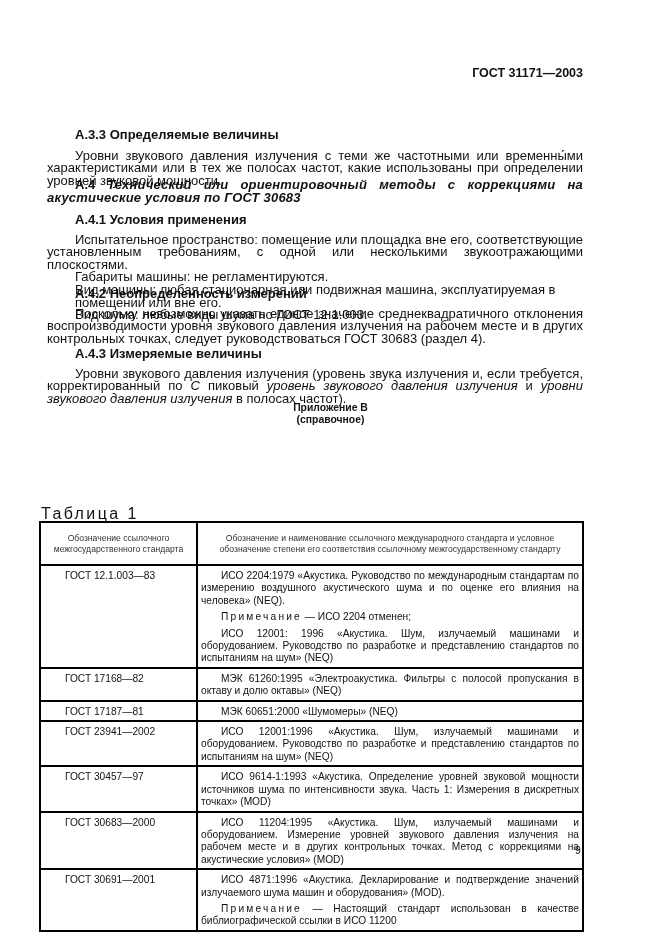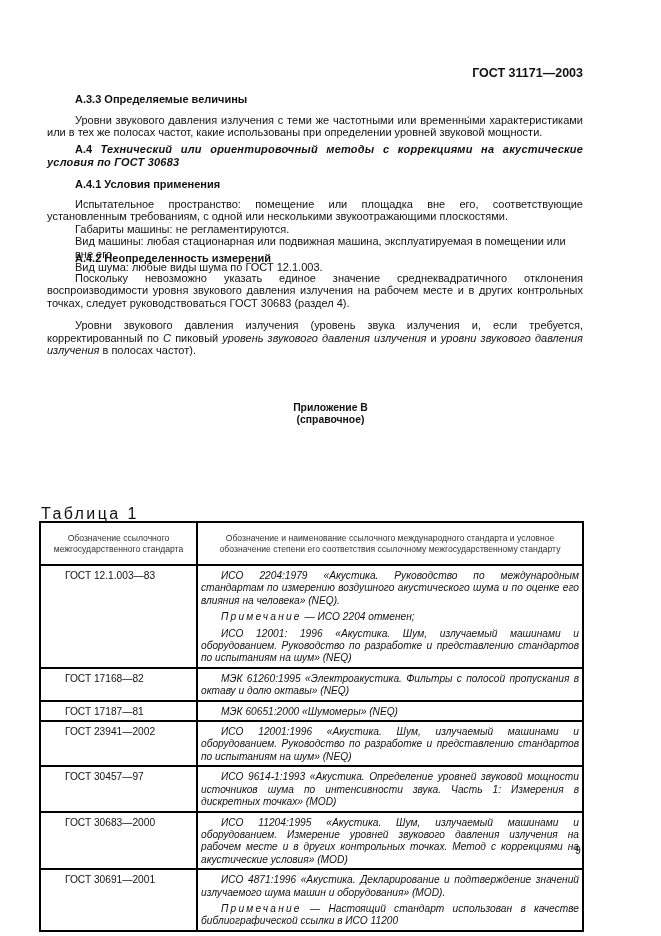--- a/index.html
+++ b/index.html
@@ -1,38 +1,38 @@
 <!DOCTYPE html>
 <html><head>
 <meta charset="utf-8">
 <style>
   html, body { margin: 0; padding: 0; background: #ffffff; }
   body { width: 661px; height: 936px; position: relative; overflow: hidden;
          font-family: "Liberation Sans", sans-serif; color: #111; }
   .page { position: absolute; left: 0; top: 0; width: 661px; height: 932px; }
   .hdr { position: absolute; right: 78px; top: 66px; font-size: 12.5px; font-weight: bold; }
-  .txt { position: absolute; left: 47px; width: 536px; font-size: 11px; line-height: 12.6px; }
+  .txt { position: absolute; left: 47px; width: 536px; font-size: 13px; line-height: 12.6px; margin-top: 36px; }
   .h { font-weight: bold; padding-left: 28px; }
   .p { text-indent: 28px; text-align: justify; }
   .pl { padding-left: 28px; }
   .i { font-style: italic; }
   .h4 { font-weight: bold; text-indent: 28px; text-align: justify; }
   .h4 .t { font-style: italic; letter-spacing: 0.2px; }
   .center { position: absolute; left: 0; width: 661px; text-align: center; font-weight: bold; }
   .app { top: 402px; font-size: 10.4px; line-height: 12.4px; }
   .title { top: 462px; font-size: 12px; line-height: 17px; }
   .tcap { position: absolute; left: 41px; top: 505px; font-size: 16px; letter-spacing: 2.4px; }
   table { position: absolute; left: 39px; top: 521px; width: 545px; border-collapse: collapse;
           font-size: 10.2px; line-height: 12.4px; }
   td, th { border-left: 2px solid #000; border-right: 2px solid #000; vertical-align: top; padding: 0; }
   th { font-weight: normal; font-size: 8.6px; line-height: 11px; color: #333; text-align: center;
        vertical-align: middle; border-top: 2px solid #000; border-bottom: 2px solid #000; height: 41px; }
   tr.r td { border-bottom: 2px solid #000; }
   td.c1 { width: 131px; padding: 4px 0 2px 24px; }
-  td.c2 { padding: 4px 3px 2px 3px; font-style: italic; }
+  td.c2 { padding: 4px 3px 2px 3px; }
   td.c2 .para { text-indent: 20px; text-align: justify; margin-bottom: 4px; }
   td.c2 .para:last-child { margin-bottom: 0; }
   .note-lbl { letter-spacing: 2.2px; }
   .pnum { position: absolute; left: 575px; top: 845px; font-size: 10.4px; }
 </style>
 </head>
 <body>
 
 <div class="page">
 
@@ -56,20 +56,21 @@
     <div class="pl">Вид машины: любая стационарная или подвижная машина, эксплуатируемая в помещении или вне его.</div>
     <div class="pl">Вид шума: любые виды шума по ГОСТ 12.1.003.</div>
   </div>
 
   <div class="txt" style="top:252px;">
     <div class="h">А.4.2  Неопределенность измерений</div>
     <div class="p" style="margin-top:7px;">Поскольку невозможно указать единое значение среднеквадратичного отклонения воспроизводимости уровня звукового давления излучения на рабочем месте и в других контрольных точках, следует руководствоваться ГОСТ 30683 (раздел 4).</div>
   </div>
 
   <div class="txt" style="top:312px;">
+    <div class="h">А.4.3  Измеряемые величины</div>
     <div class="p" style="margin-top:7px;"><span>Уровни звукового давления излучения (уровень звука излучения и, если требуется, корректированный по </span><span class="i">С</span><span> пиковый </span><span class="i">уровень звукового давления излучения</span><span> и </span><span class="i">уровни звукового давления излучения</span><span> в полосах частот).</span></div>
   </div>
 
   <div class="center app">
     <div>Приложение В</div>
     <div>(справочное)</div>
   </div>
 
 
   <div class="tcap">Таблица 1</div>

